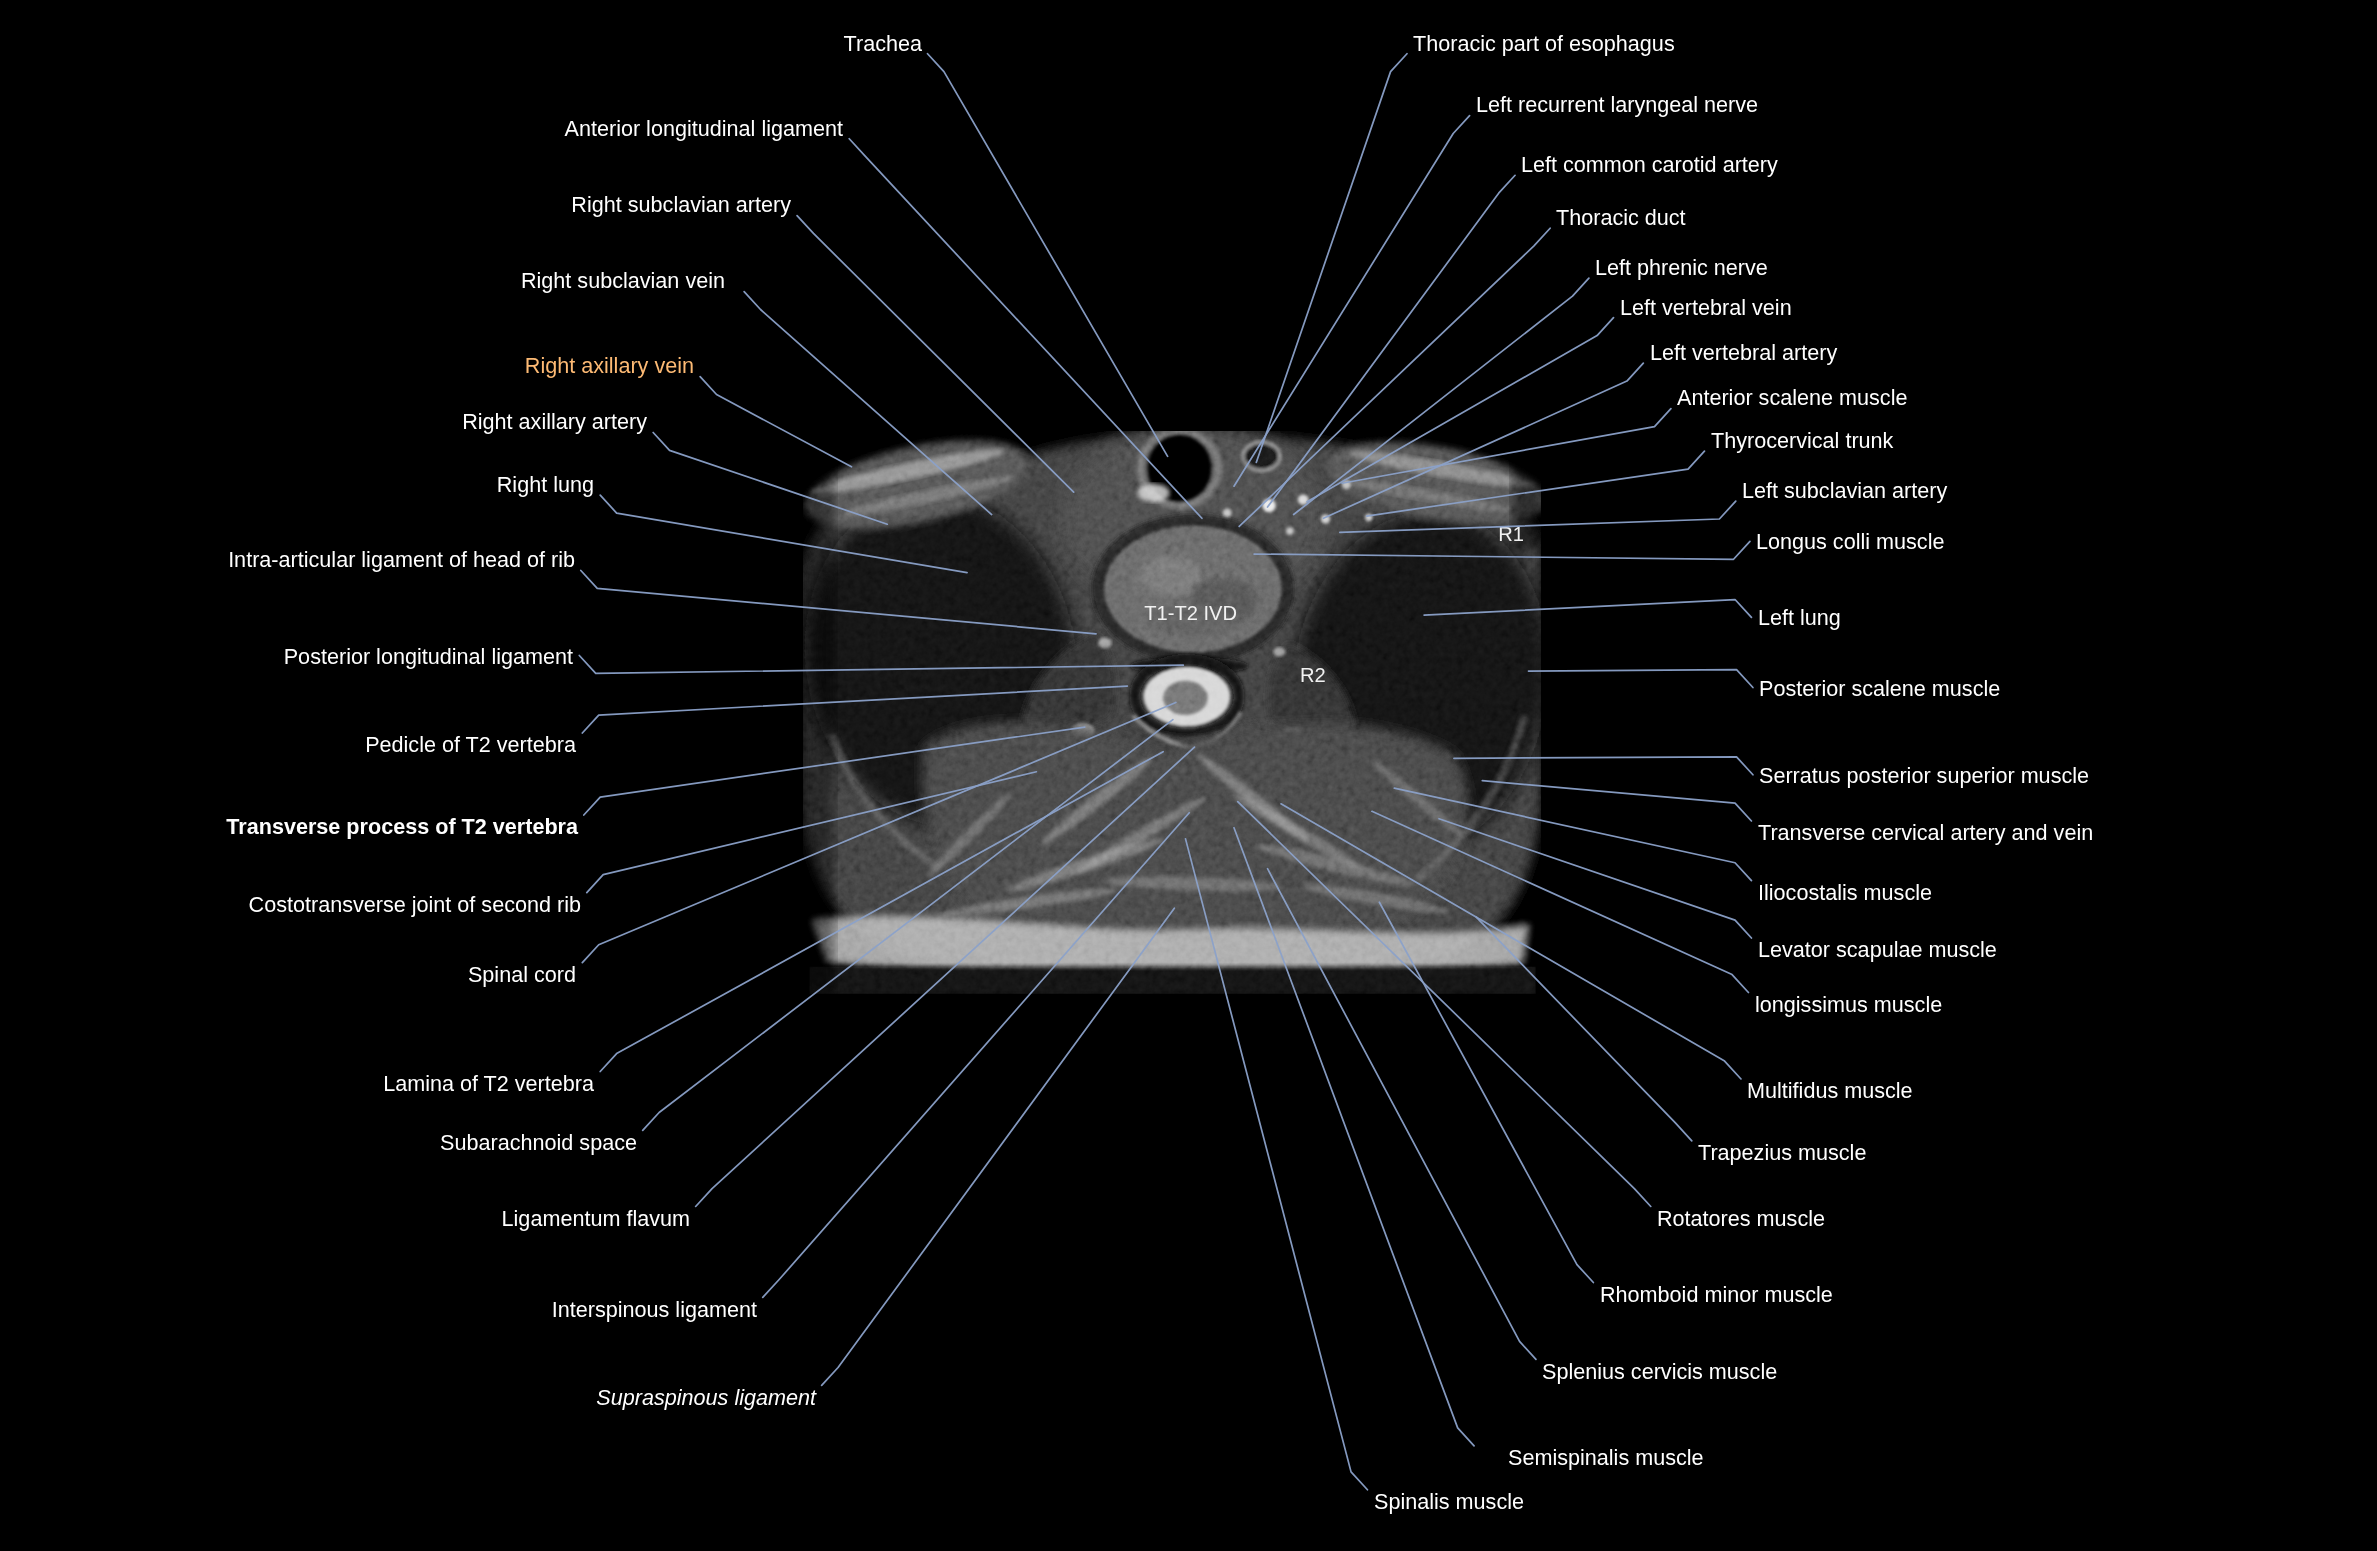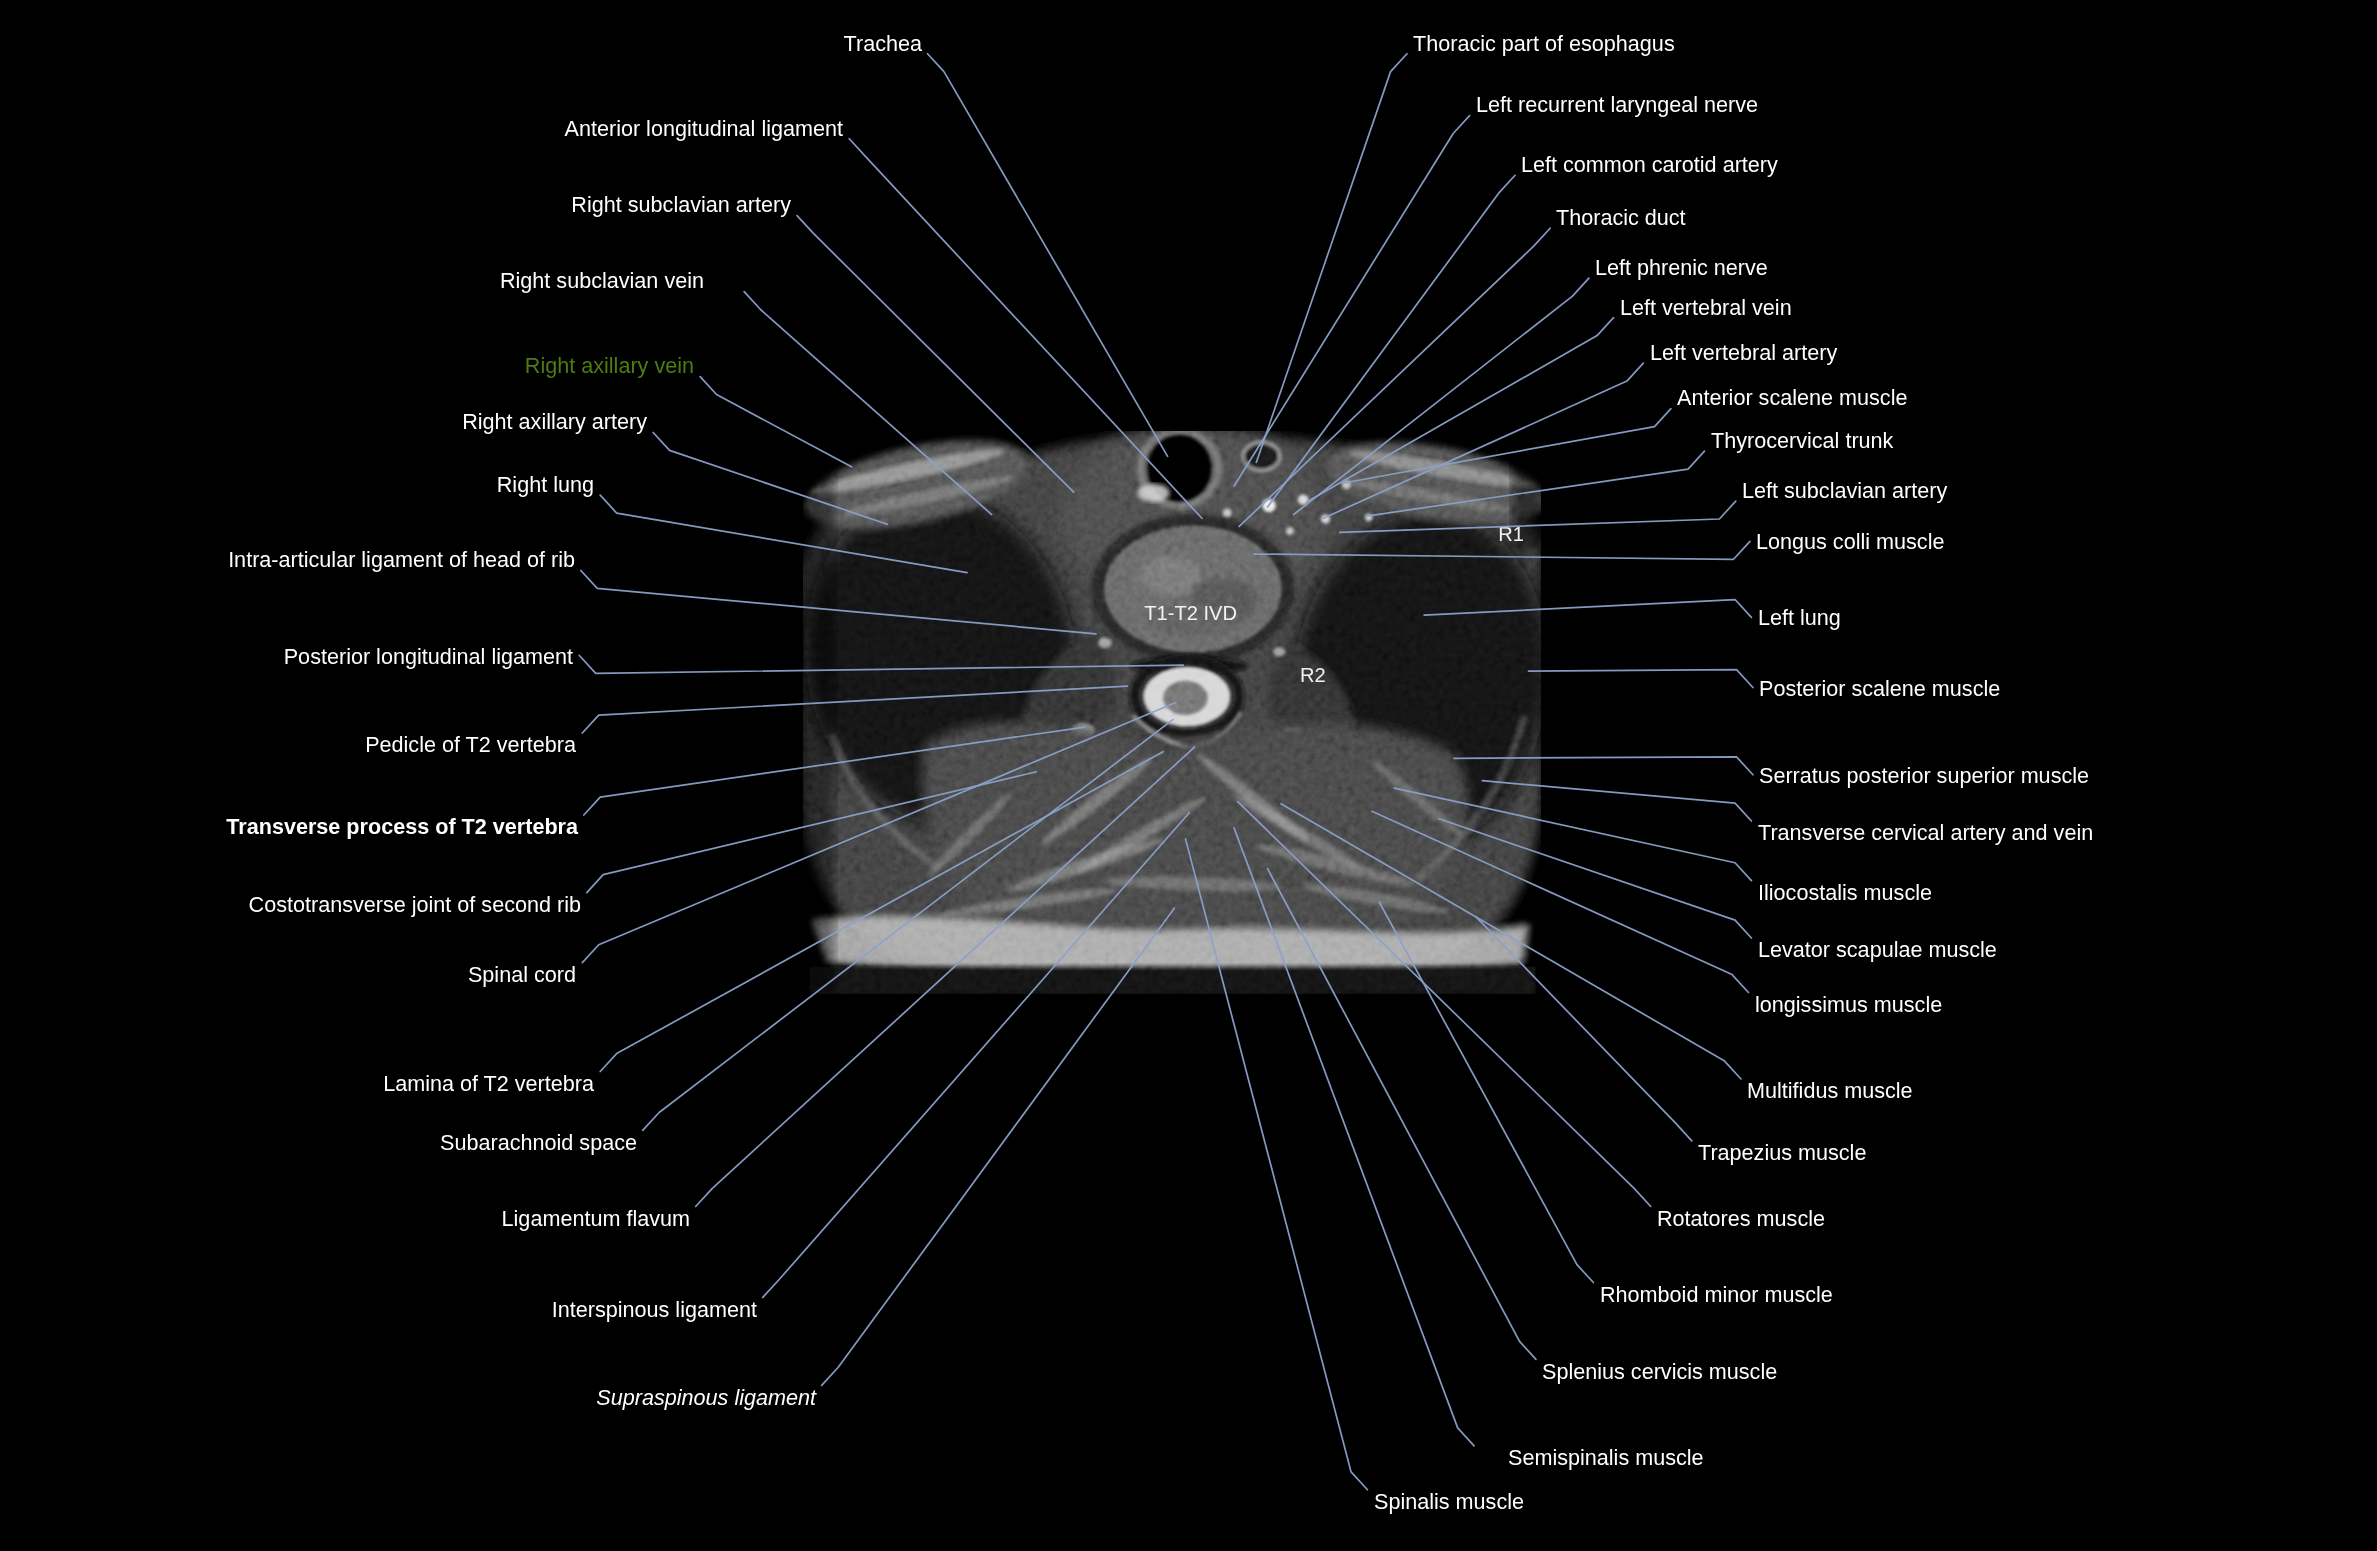--- a/index.html
+++ b/index.html
@@ -187,22 +187,22 @@
       <polyline points="2214,1618 2192,1594 1660,1075" stroke="#8ba1c9"></polyline>
       <polyline points="2137,1720 2115,1696 1850,1210" stroke="#8ba1c9"></polyline>
       <polyline points="2060,1823 2038,1799 1700,1165" stroke="#8ba1c9"></polyline>
       <polyline points="1977,1939 1955,1915 1655,1110" stroke="#8ba1c9"></polyline>
       <polyline points="1834,1998 1812,1974 1590,1125" stroke="#8ba1c9"></polyline>
     </svg>
 
 <div class="label left" style="left: 922px; top: 43px; color: rgb(255, 255, 255);">Trachea</div>
     <div class="label left" style="left: 843px; top: 128px; color: rgb(255, 255, 255);">Anterior longitudinal ligament</div>
     <div class="label left" style="left: 791px; top: 204px; color: rgb(255, 255, 255);">Right subclavian artery</div>
-    <div class="label left" style="left: 704px; top: 280px; color: rgb(255, 255, 255);">Right subclavian vein</div>
-    <div class="label left" style="left: 694px; top: 365px; color: #4d7c0f;">Right axillary vein</div>
+    <div class="label left" style="left: 725px; top: 280px; color: rgb(255, 255, 255);">Right subclavian vein</div>
+    <div class="label left" style="left: 694px; top: 365px; color: #fdba74;">Right axillary vein</div>
     <div class="label left" style="left: 647px; top: 421px; color: rgb(255, 255, 255);">Right axillary artery</div>
     <div class="label left" style="left: 594px; top: 484px; color: rgb(255, 255, 255);">Right lung</div>
     <div class="label left" style="left: 575px; top: 559px; color: rgb(255, 255, 255);">Intra-articular ligament of head of rib</div>
     <div class="label left" style="left: 573px; top: 656px; color: rgb(255, 255, 255);">Posterior longitudinal ligament</div>
     <div class="label left" style="left: 576px; top: 744px; color: rgb(255, 255, 255);">Pedicle of T2 vertebra</div>
     <div class="label left" style="left: 578px; top: 826px; color: rgb(255, 255, 255); font-weight: bold;">Transverse process of T2 vertebra</div>
     <div class="label left" style="left: 581px; top: 904px; color: rgb(255, 255, 255);">Costotransverse joint of second rib</div>
     <div class="label left" style="left: 576px; top: 974px; color: rgb(255, 255, 255);">Spinal cord</div>
     <div class="label left" style="left: 594px; top: 1083px; color: rgb(255, 255, 255);">Lamina of T2 vertebra</div>
     <div class="label left" style="left: 637px; top: 1142px; color: rgb(255, 255, 255);">Subarachnoid space</div>

